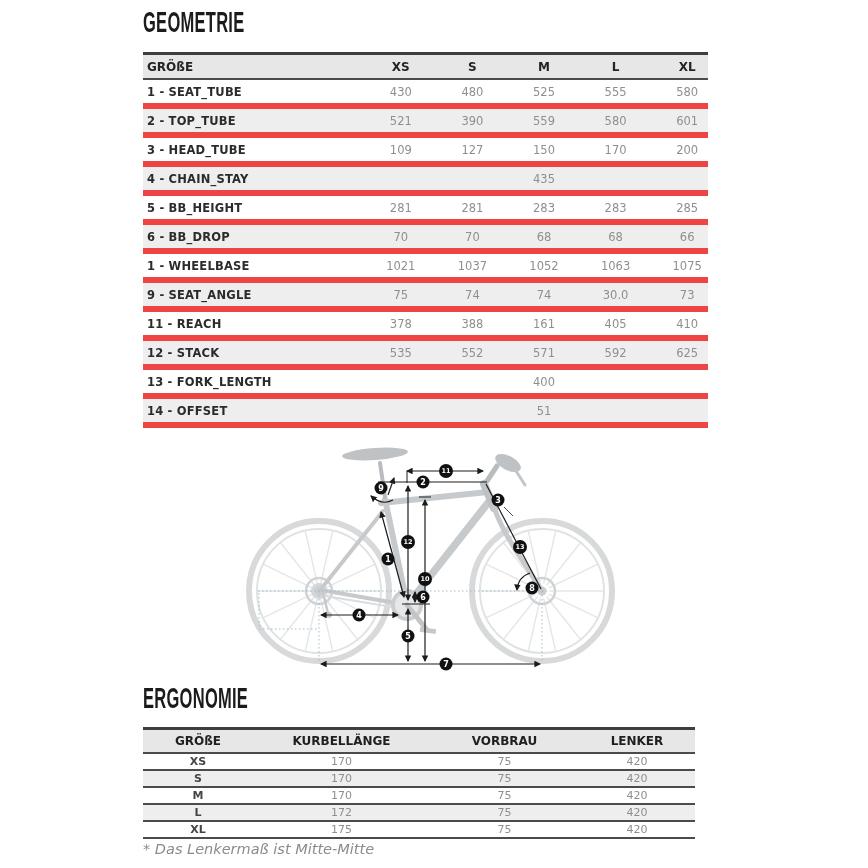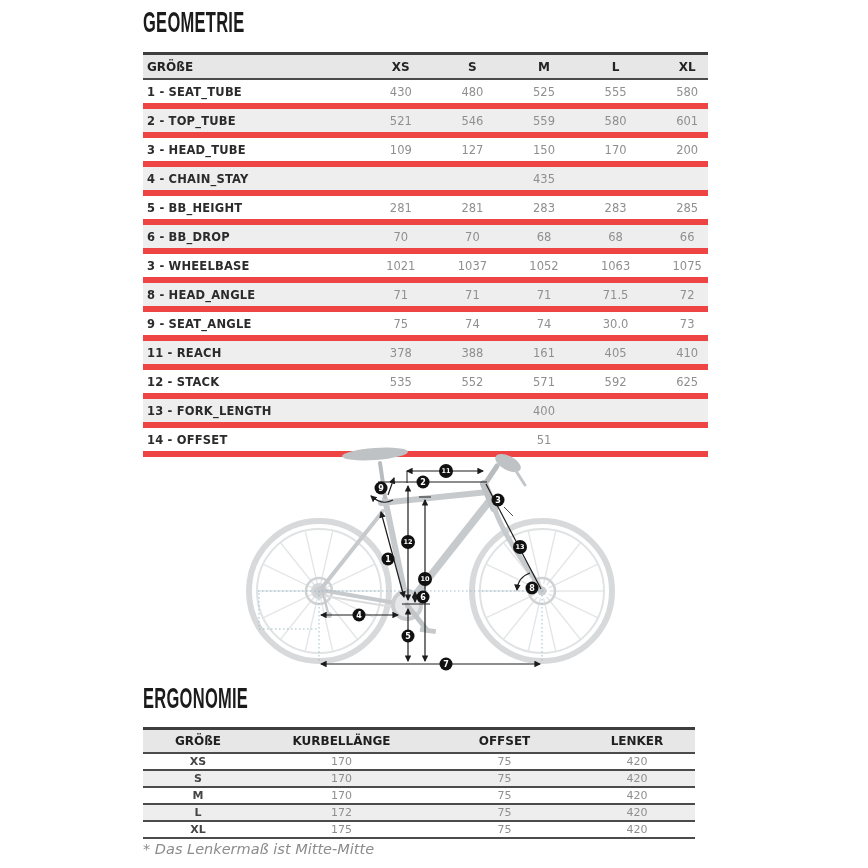--- a/index.html
+++ b/index.html
@@ -68,21 +68,21 @@
           <td class="label">1 - SEAT_TUBE</td>
           <td class="val">430</td>
           <td class="val">480</td>
           <td class="val">525</td>
           <td class="val">555</td>
           <td class="val">580</td>
         </tr>
         <tr>
           <td class="label">2 - TOP_TUBE</td>
           <td class="val">521</td>
-          <td class="val">546</td>
+          <td class="val">390</td>
           <td class="val">559</td>
           <td class="val">580</td>
           <td class="val">601</td>
         </tr>
         <tr>
           <td class="label">3 - HEAD_TUBE</td>
           <td class="val">109</td>
           <td class="val">127</td>
           <td class="val">150</td>
           <td class="val">170</td>
@@ -106,34 +106,26 @@
         </tr>
         <tr>
           <td class="label">6 - BB_DROP</td>
           <td class="val">70</td>
           <td class="val">70</td>
           <td class="val">68</td>
           <td class="val">68</td>
           <td class="val">66</td>
         </tr>
         <tr>
-          <td class="label">3 - WHEELBASE</td>
+          <td class="label">1 - WHEELBASE</td>
           <td class="val">1021</td>
           <td class="val">1037</td>
           <td class="val">1052</td>
           <td class="val">1063</td>
           <td class="val">1075</td>
-        </tr>
-        <tr>
-          <td class="label">8 - HEAD_ANGLE</td>
-          <td class="val">71</td>
-          <td class="val">71</td>
-          <td class="val">71</td>
-          <td class="val">71.5</td>
-          <td class="val">72</td>
         </tr>
         <tr>
           <td class="label">9 - SEAT_ANGLE</td>
           <td class="val">75</td>
           <td class="val">74</td>
           <td class="val">74</td>
           <td class="val">30.0</td>
           <td class="val">73</td>
         </tr>
         <tr>
@@ -318,21 +310,21 @@
   <colgroup>
     <col style="width:110px">
         <col style="width:177px">
         <col style="width:149px">
         <col style="width:116px">
   </colgroup>
   <thead>
         <tr id="ergo-head-row">
           <th>GRÖßE</th>
           <th>KURBELLÄNGE</th>
-          <th>OFFSET</th>
+          <th>VORBRAU</th>
           <th>LENKER</th>
         </tr>
       </thead>
   <tbody id="ergo-body">
         <tr>
           <td class="size">XS</td>
           <td>170</td>
           <td>75</td>
           <td>420</td>
         </tr>

